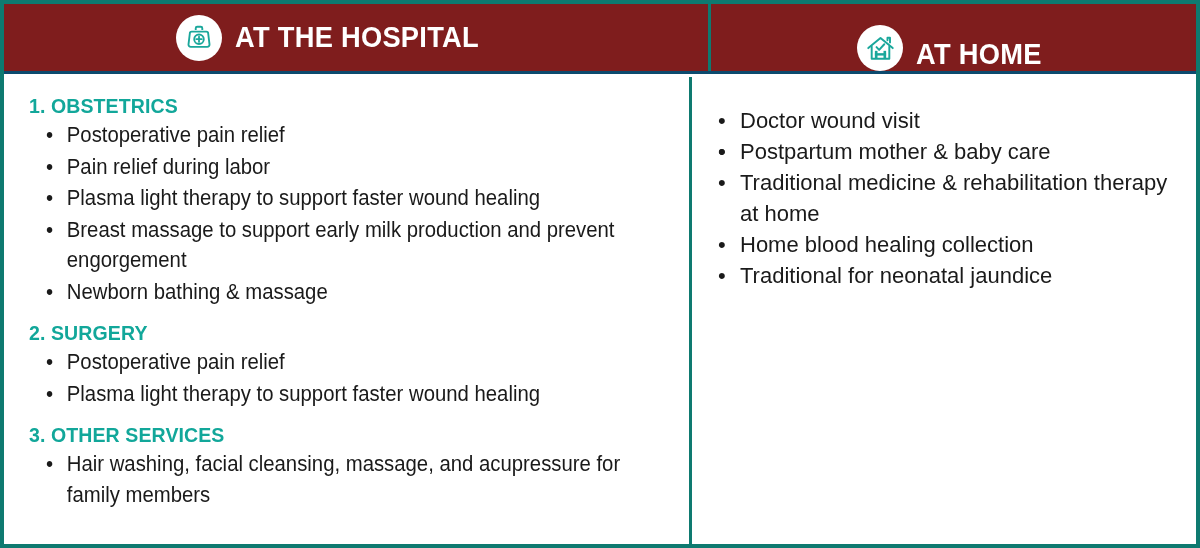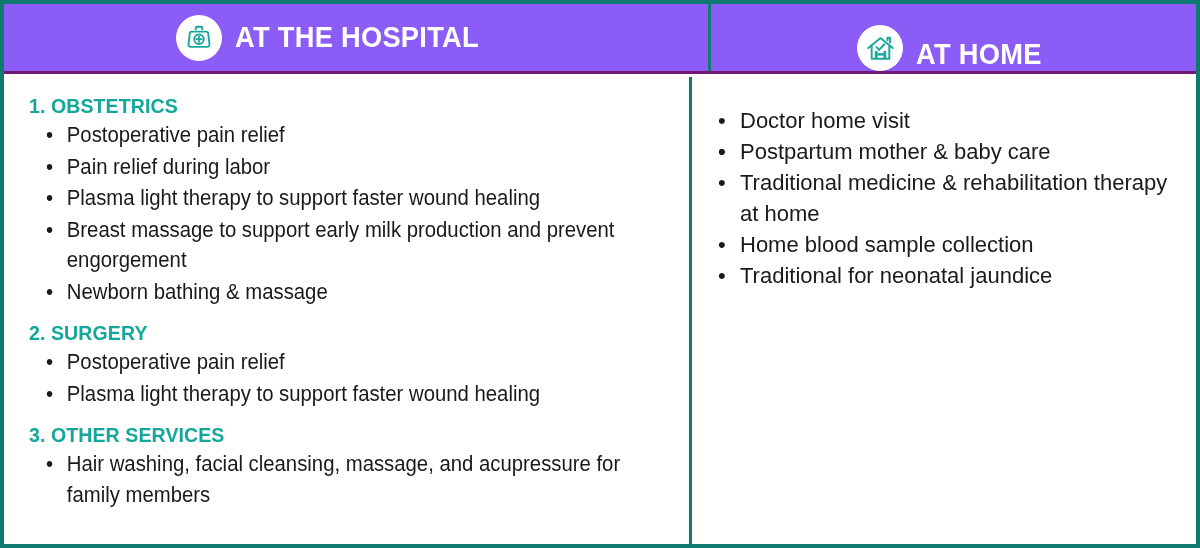--- a/index.html
+++ b/index.html
@@ -22,22 +22,22 @@
   }
 
   
   .header-row {
     position: absolute;
     left: 0;
     top: 0;
     width: 1192px;
     height: 70px;
     display: flex;
-    background: #8b5cf6;
-    border-bottom: 3px solid #701a75;
+    background: #7f1d1d;
+    border-bottom: 3px solid #0c4a6e;
     box-sizing: border-box;
     gap: 41px;
   }
   .header-cell {
     display: flex;
     align-items: center;
     justify-content: center;
     height: 100%;
     box-sizing: border-box;
   }
@@ -231,36 +231,36 @@
           <span class="bullet">•</span>
           <span>Hair washing, facial cleansing, massage, and acupressure for family members</span>
         </li>
       </ul>
     </div>
 
     <div class="body-cell right">
       <ul class="lst">
         <li>
           <span class="bullet">•</span>
-          <span>Doctor home visit</span>
+          <span>Doctor wound visit</span>
         </li>
         <li>
           <span class="bullet">•</span>
         </li>
         <li>
           <span class="bullet">•</span>
           <span>Postpartum mother &amp; baby care</span>
         </li>
         <li>
           <span class="bullet">•</span>
           <span>Traditional medicine &amp; rehabilitation therapy at home</span>
         </li>
         <li>
           <span class="bullet">•</span>
-          <span>Home blood sample collection</span>
+          <span>Home blood healing collection</span>
         </li>
         <li>
           <span class="bullet">•</span>
           <span>Traditional for neonatal jaundice</span>
         </li>
       </ul>
     </div>
   </div>
 </div>
 

